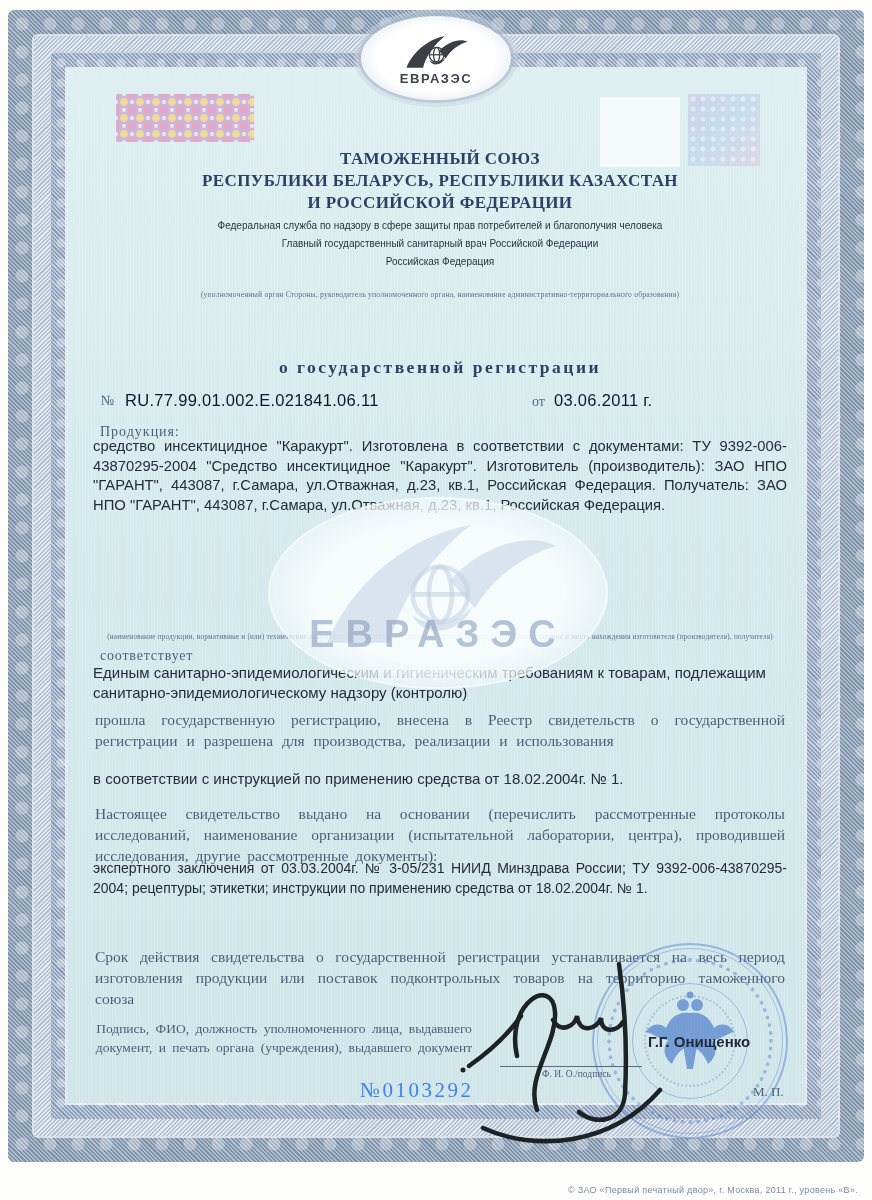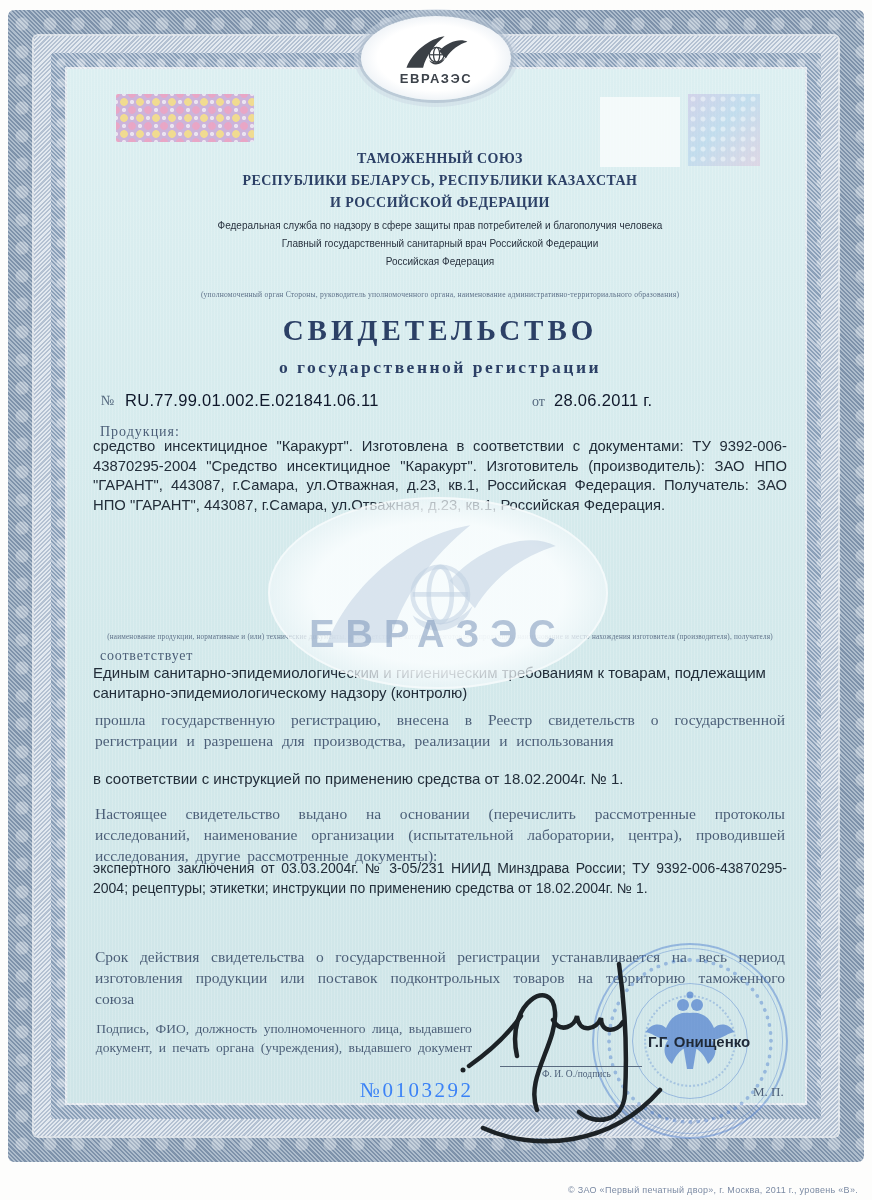--- a/index.html
+++ b/index.html
@@ -64,21 +64,21 @@
       font-family:"Liberation Sans",sans-serif;font-weight:700;font-size:38px;
       letter-spacing:11px;color:rgba(124,150,186,.55);}
 
   
   .abs{position:absolute;}
   .ctr{left:95px;width:690px;text-align:center;}
   .navy{color:#2c4066;}
   .tpl{font-family:"Liberation Serif",serif;color:#4c5f78;text-align:center;}
   .typ{font-family:"Liberation Sans",sans-serif;color:#222d39;}
   .tiny{font-size:7.6px;letter-spacing:.2px;color:#5e7189;}
-  .uline{font-weight:700;font-size:14px;line-height:22px;letter-spacing:.4px;}
+  .uline{font-weight:700;font-size:17px;line-height:22px;letter-spacing:.4px;}
   .authline{font-family:"Liberation Sans",sans-serif;font-size:10px;line-height:18px;color:#28323f;}
   .title-main{font-weight:700;font-size:29px;letter-spacing:4px;}
   .title-sub{font-weight:700;font-size:17.5px;letter-spacing:2.5px;}
   .jst{text-align:justify;text-align-last:left;}
 
   .reg-label{font-size:14px;color:#54687e;}
   .reg-val{font-family:"Liberation Sans",sans-serif;font-size:16.5px;color:#0f172a;letter-spacing:.3px;}
 
   .sig-line{position:absolute;left:500px;top:1066px;width:142px;border-top:1px solid #5a6b80;z-index:6;}
   .seal{position:absolute;left:592px;top:943px;width:196px;height:196px;z-index:4;opacity:.85;}
@@ -146,28 +146,27 @@
     </div>
 
     <div class="abs ctr uline navy" style="top:148px">ТАМОЖЕННЫЙ СОЮЗ</div>
     <div class="abs ctr uline navy" style="top:170px">РЕСПУБЛИКИ БЕЛАРУСЬ, РЕСПУБЛИКИ КАЗАХСТАН</div>
     <div class="abs ctr uline navy" style="top:192px">И РОССИЙСКОЙ ФЕДЕРАЦИИ</div>
     <div class="abs ctr authline" style="top:217px">Федеральная служба по надзору в сфере защиты прав потребителей и благополучия человека</div>
     <div class="abs ctr authline" style="top:235px">Главный государственный санитарный врач Российской Федерации</div>
     <div class="abs ctr authline" style="top:253px">Российская Федерация</div>
     <div class="abs ctr tiny" style="top:290px">(уполномоченный орган Стороны, руководитель уполномоченного органа, наименование административно-территориального образования)</div>
 
-    <div class="abs ctr title-main navy" style="top:314px">СВИДЕТЕЛЬСТВО</div>
     <div class="abs ctr title-sub navy" style="top:357px">о государственной регистрации</div>
 
     <div class="abs" style="left:95px;top:390px;width:690px;height:22px">
       <span class="reg-label" style="position:absolute;left:6px;top:3px">№</span>
       <span class="reg-val" style="position:absolute;left:30px;top:1px">RU.77.99.01.002.Е.021841.06.11</span>
       <span class="reg-label" style="position:absolute;left:437px;top:4px;font-size:14px">от</span>
-      <span class="reg-val" style="position:absolute;left:459px;top:1px">28.06.2011 г.</span>
+      <span class="reg-val" style="position:absolute;left:459px;top:1px">03.06.2011 г.</span>
     </div>
 
     <div class="abs tpl" style="left:100px;top:424px;font-size:14px;letter-spacing:1px">Продукция:</div>
     <div class="abs typ jst" style="left:93px;top:437px;width:694px;font-size:14.8px;line-height:19.5px">средство инсектицидное "Каракурт". Изготовлена в соответствии с документами: ТУ 9392-006-43870295-2004 "Средство инсектицидное "Каракурт". Изготовитель (производитель): ЗАО НПО "ГАРАНТ", 443087, г.Самара, ул.Отважная, д.23, кв.1, Российская Федерация.  Получатель: ЗАО НПО "ГАРАНТ", 443087, г.Самара, ул.Отважная, д.23, кв.1, Российская Федерация.</div>
     <div class="abs ctr tiny" style="top:633px;font-size:7.2px">(наименование продукции, нормативные и (или) технические документы, в соответствии с которыми изготовлена продукция, наименование и место нахождения изготовителя (производителя), получателя)</div>
 
     <div class="abs tpl" style="left:100px;top:648px;font-size:14px;letter-spacing:.8px">соответствует</div>
     <div class="abs typ" style="left:93px;top:663px;width:694px;font-size:15px;line-height:19.5px">Единым санитарно-эпидемиологическим и гигиеническим требованиям к товарам, подлежащим санитарно-эпидемиологическому надзору (контролю)</div>
 
     <div class="abs tpl jst" style="left:95px;top:709px;width:690px;font-size:15.5px;line-height:21px;word-spacing:5px">прошла государственную регистрацию, внесена в Реестр свидетельств о государственной регистрации и разрешена для производства, реализации и использования</div>

